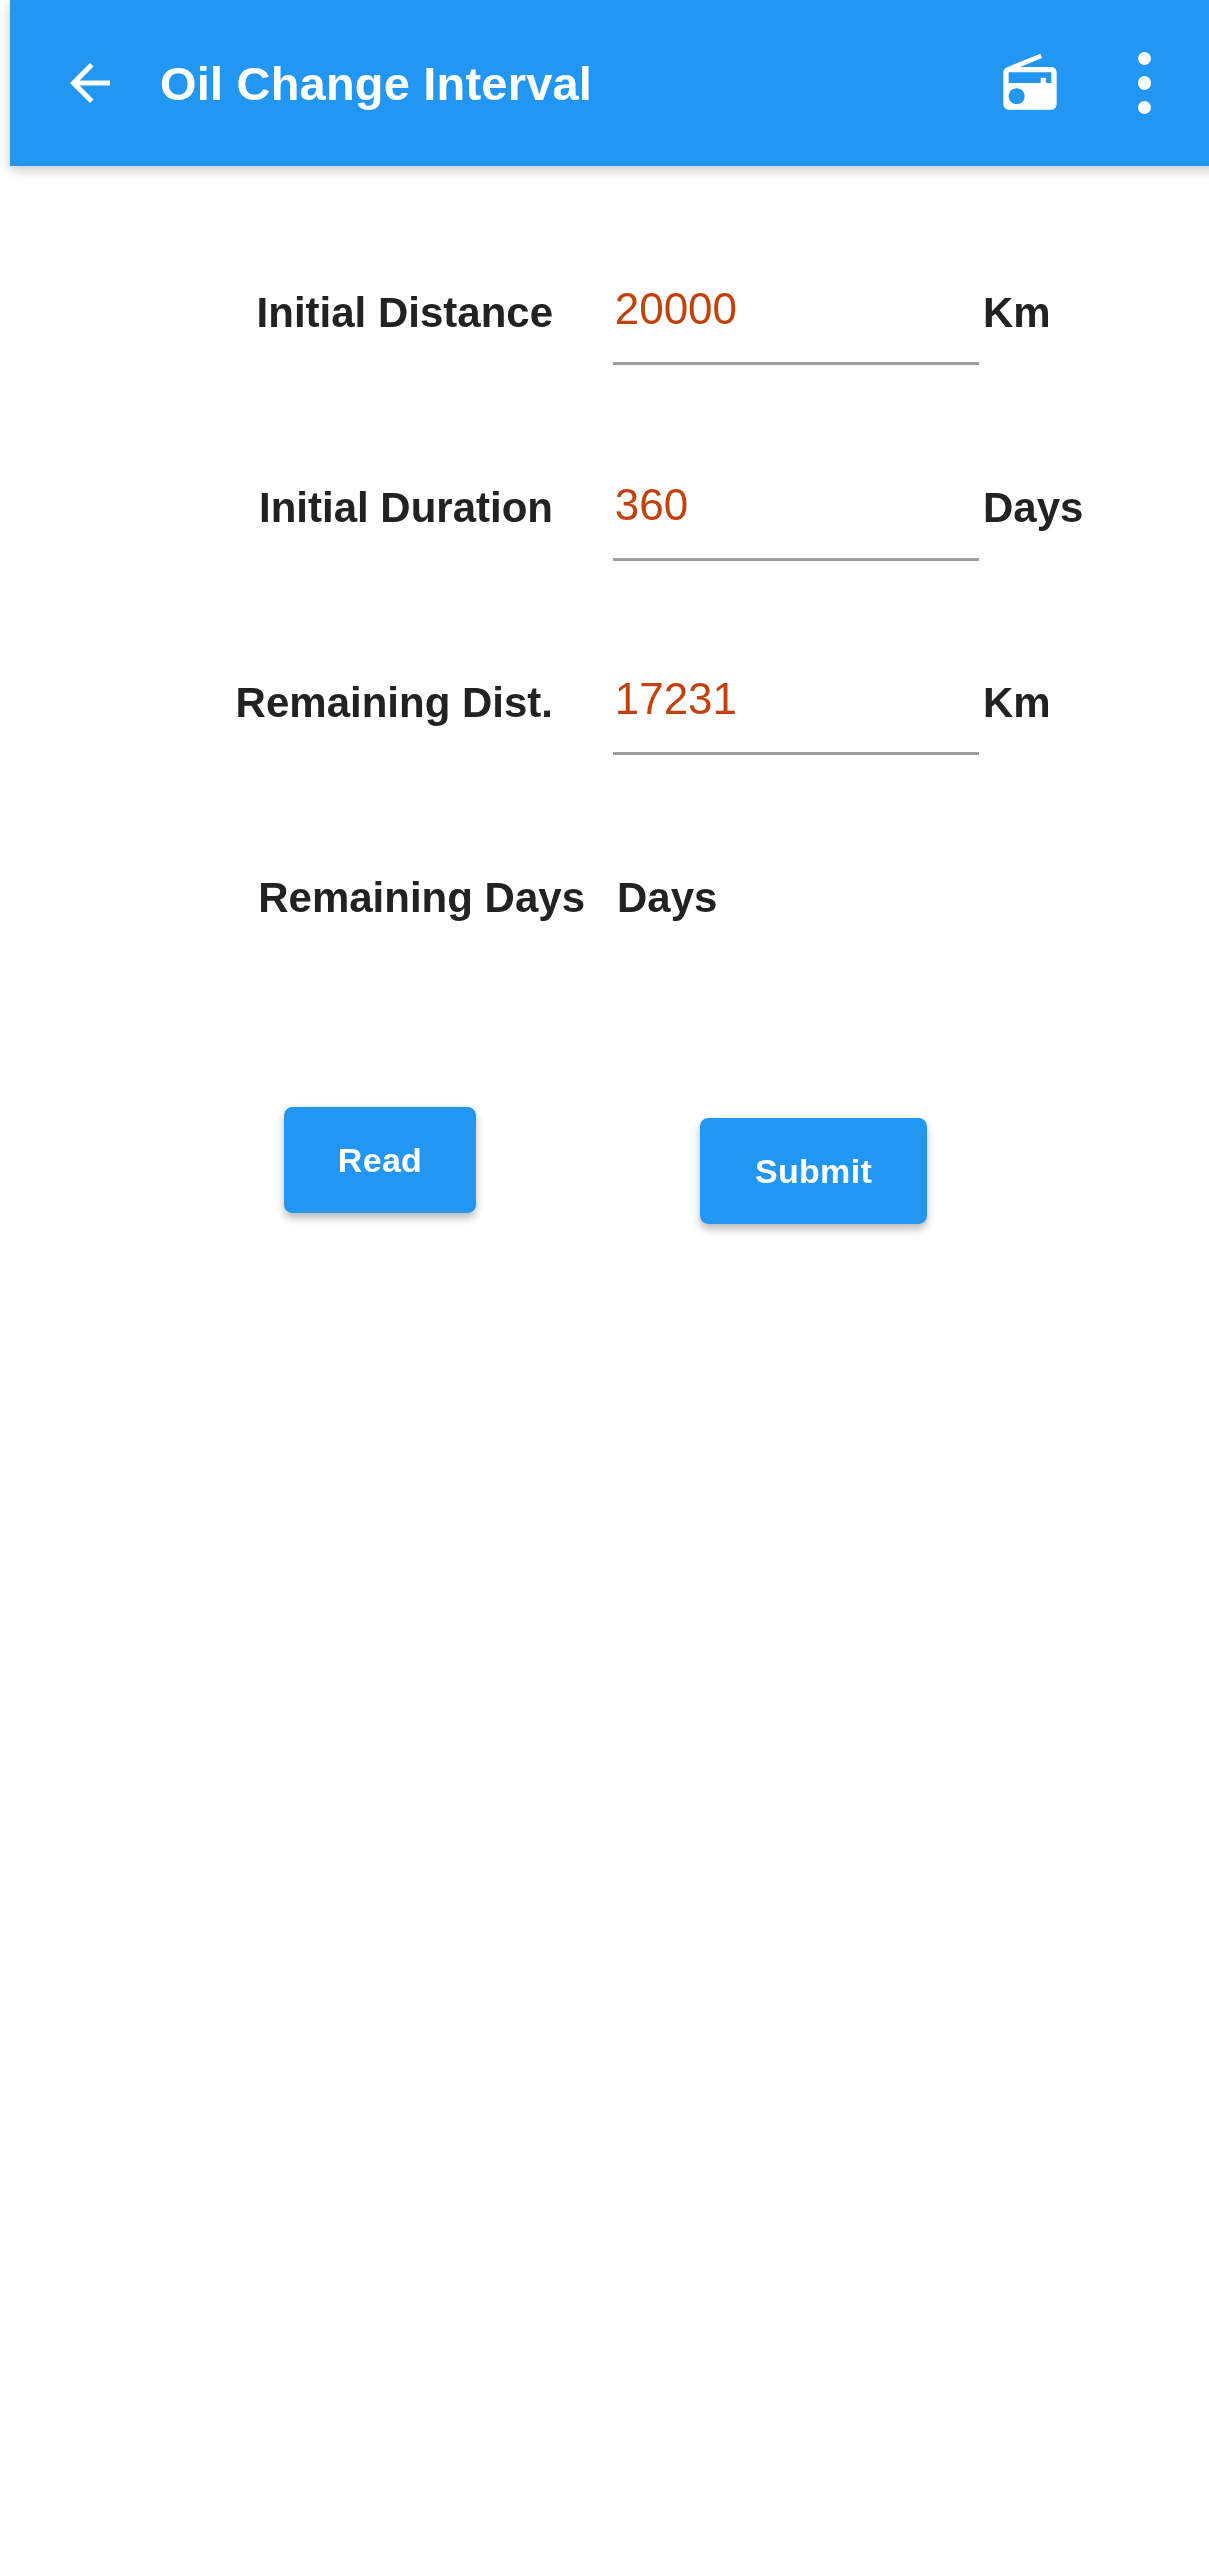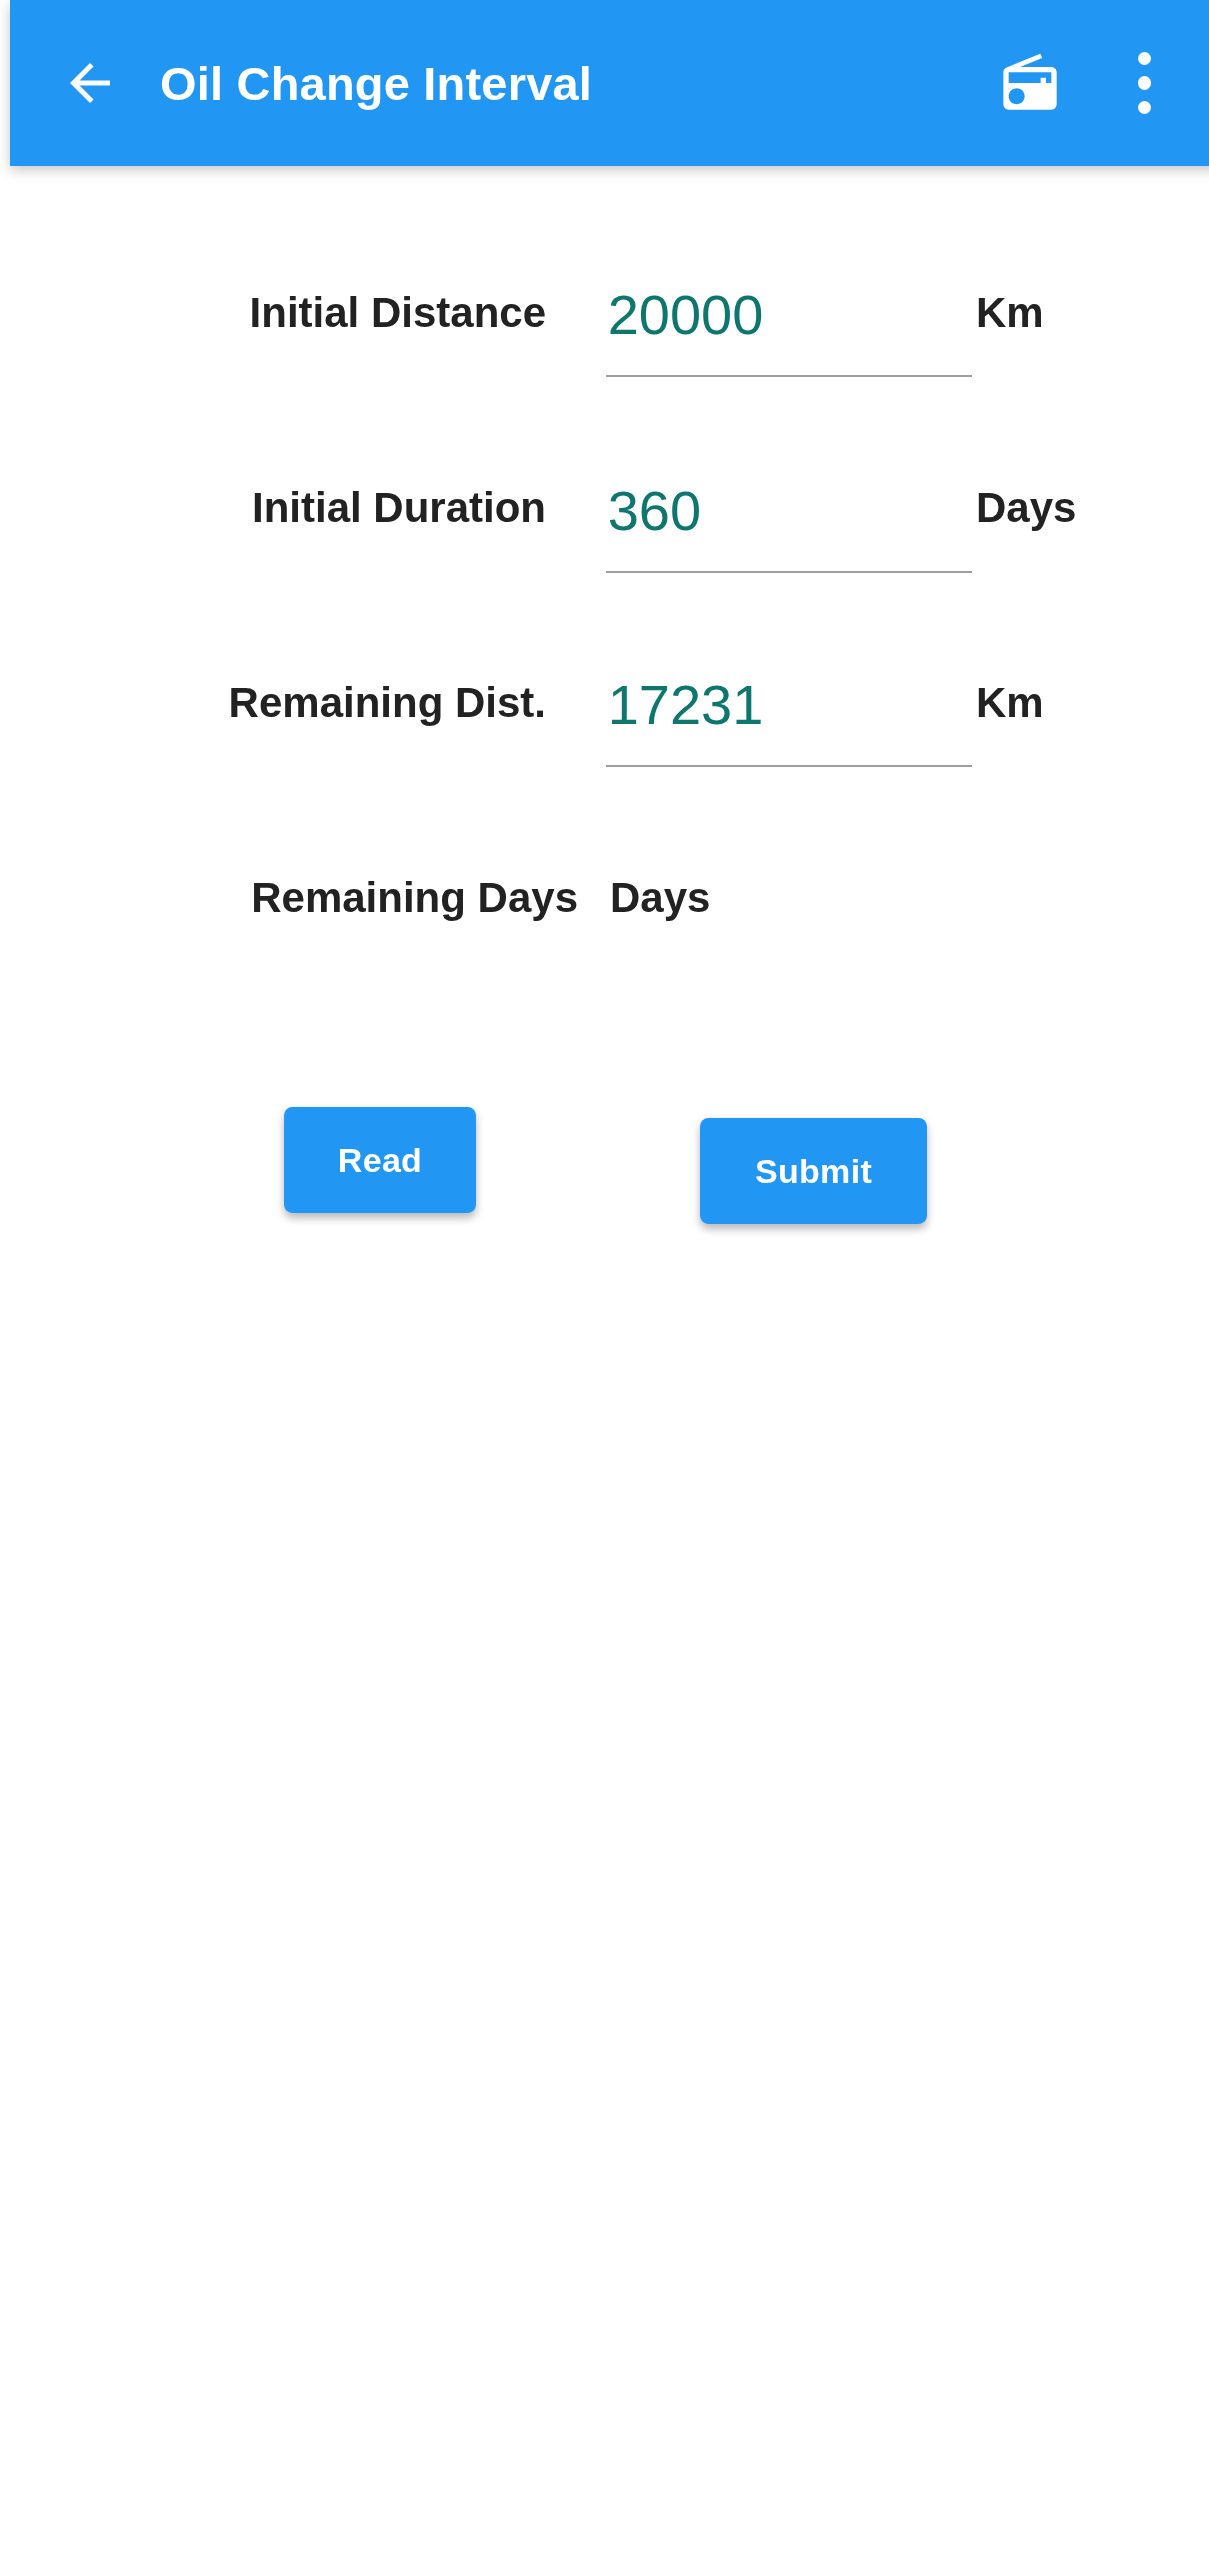--- a/index.html
+++ b/index.html
@@ -89,20 +89,21 @@
     left: 0;
     top: 166px;
     width: 1210px;
   }
 
   .row {
     position: relative;
     display: flex;
     align-items: flex-start;
     height: 195px;
+    padding-left: 7px;
   }
 
   .row-label {
     width: 546px;
     text-align: right;
     font-size: 42px;
     font-weight: bold;
     color: #222222;
     line-height: 1;
     padding-top: 126px;
@@ -114,22 +115,22 @@
     padding-top: 119px;
     position: relative;
   }
 
   .field-input {
     width: 366px;
     border: none;
     outline: none;
     background: transparent;
     font-family: "Liberation Sans", sans-serif;
-    font-size: 56px;
-    color: #0f766e;
+    font-size: 44px;
+    color: #c2410c;
     line-height: 1.08;
     padding: 0 0 5px 1.7px;
     display: block;
   }
 
   .field-underline {
     position: absolute;
     left: 0;
     bottom: -27px;
     width: 366px;

